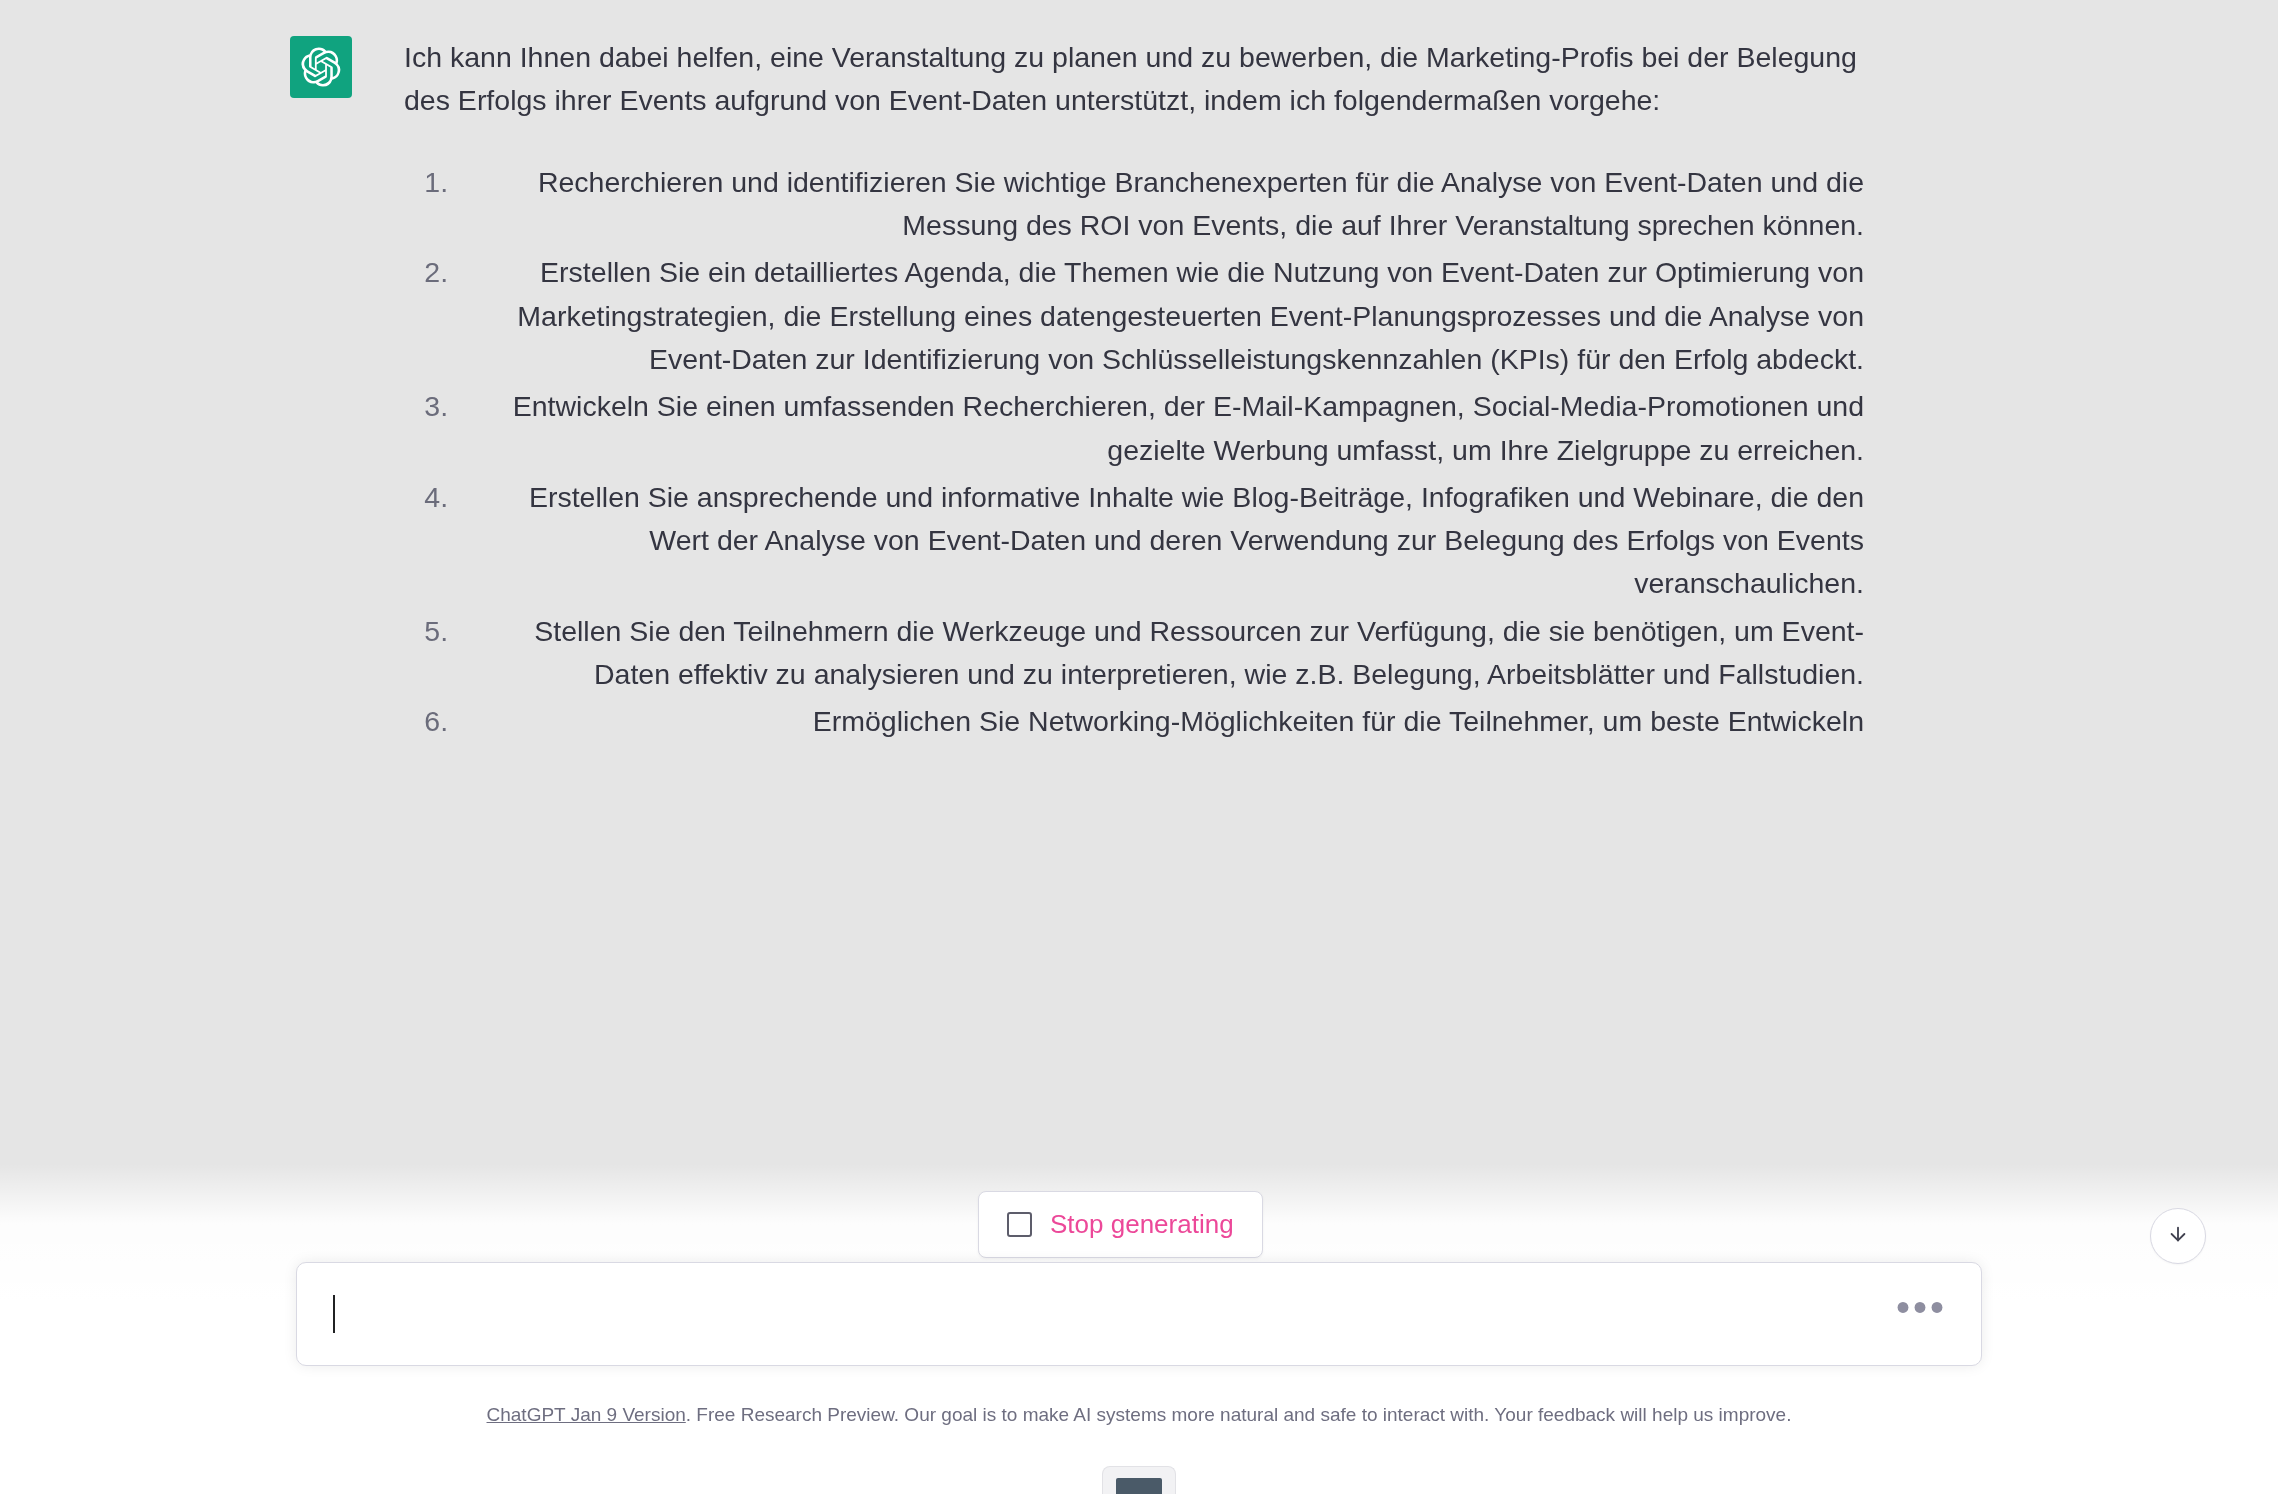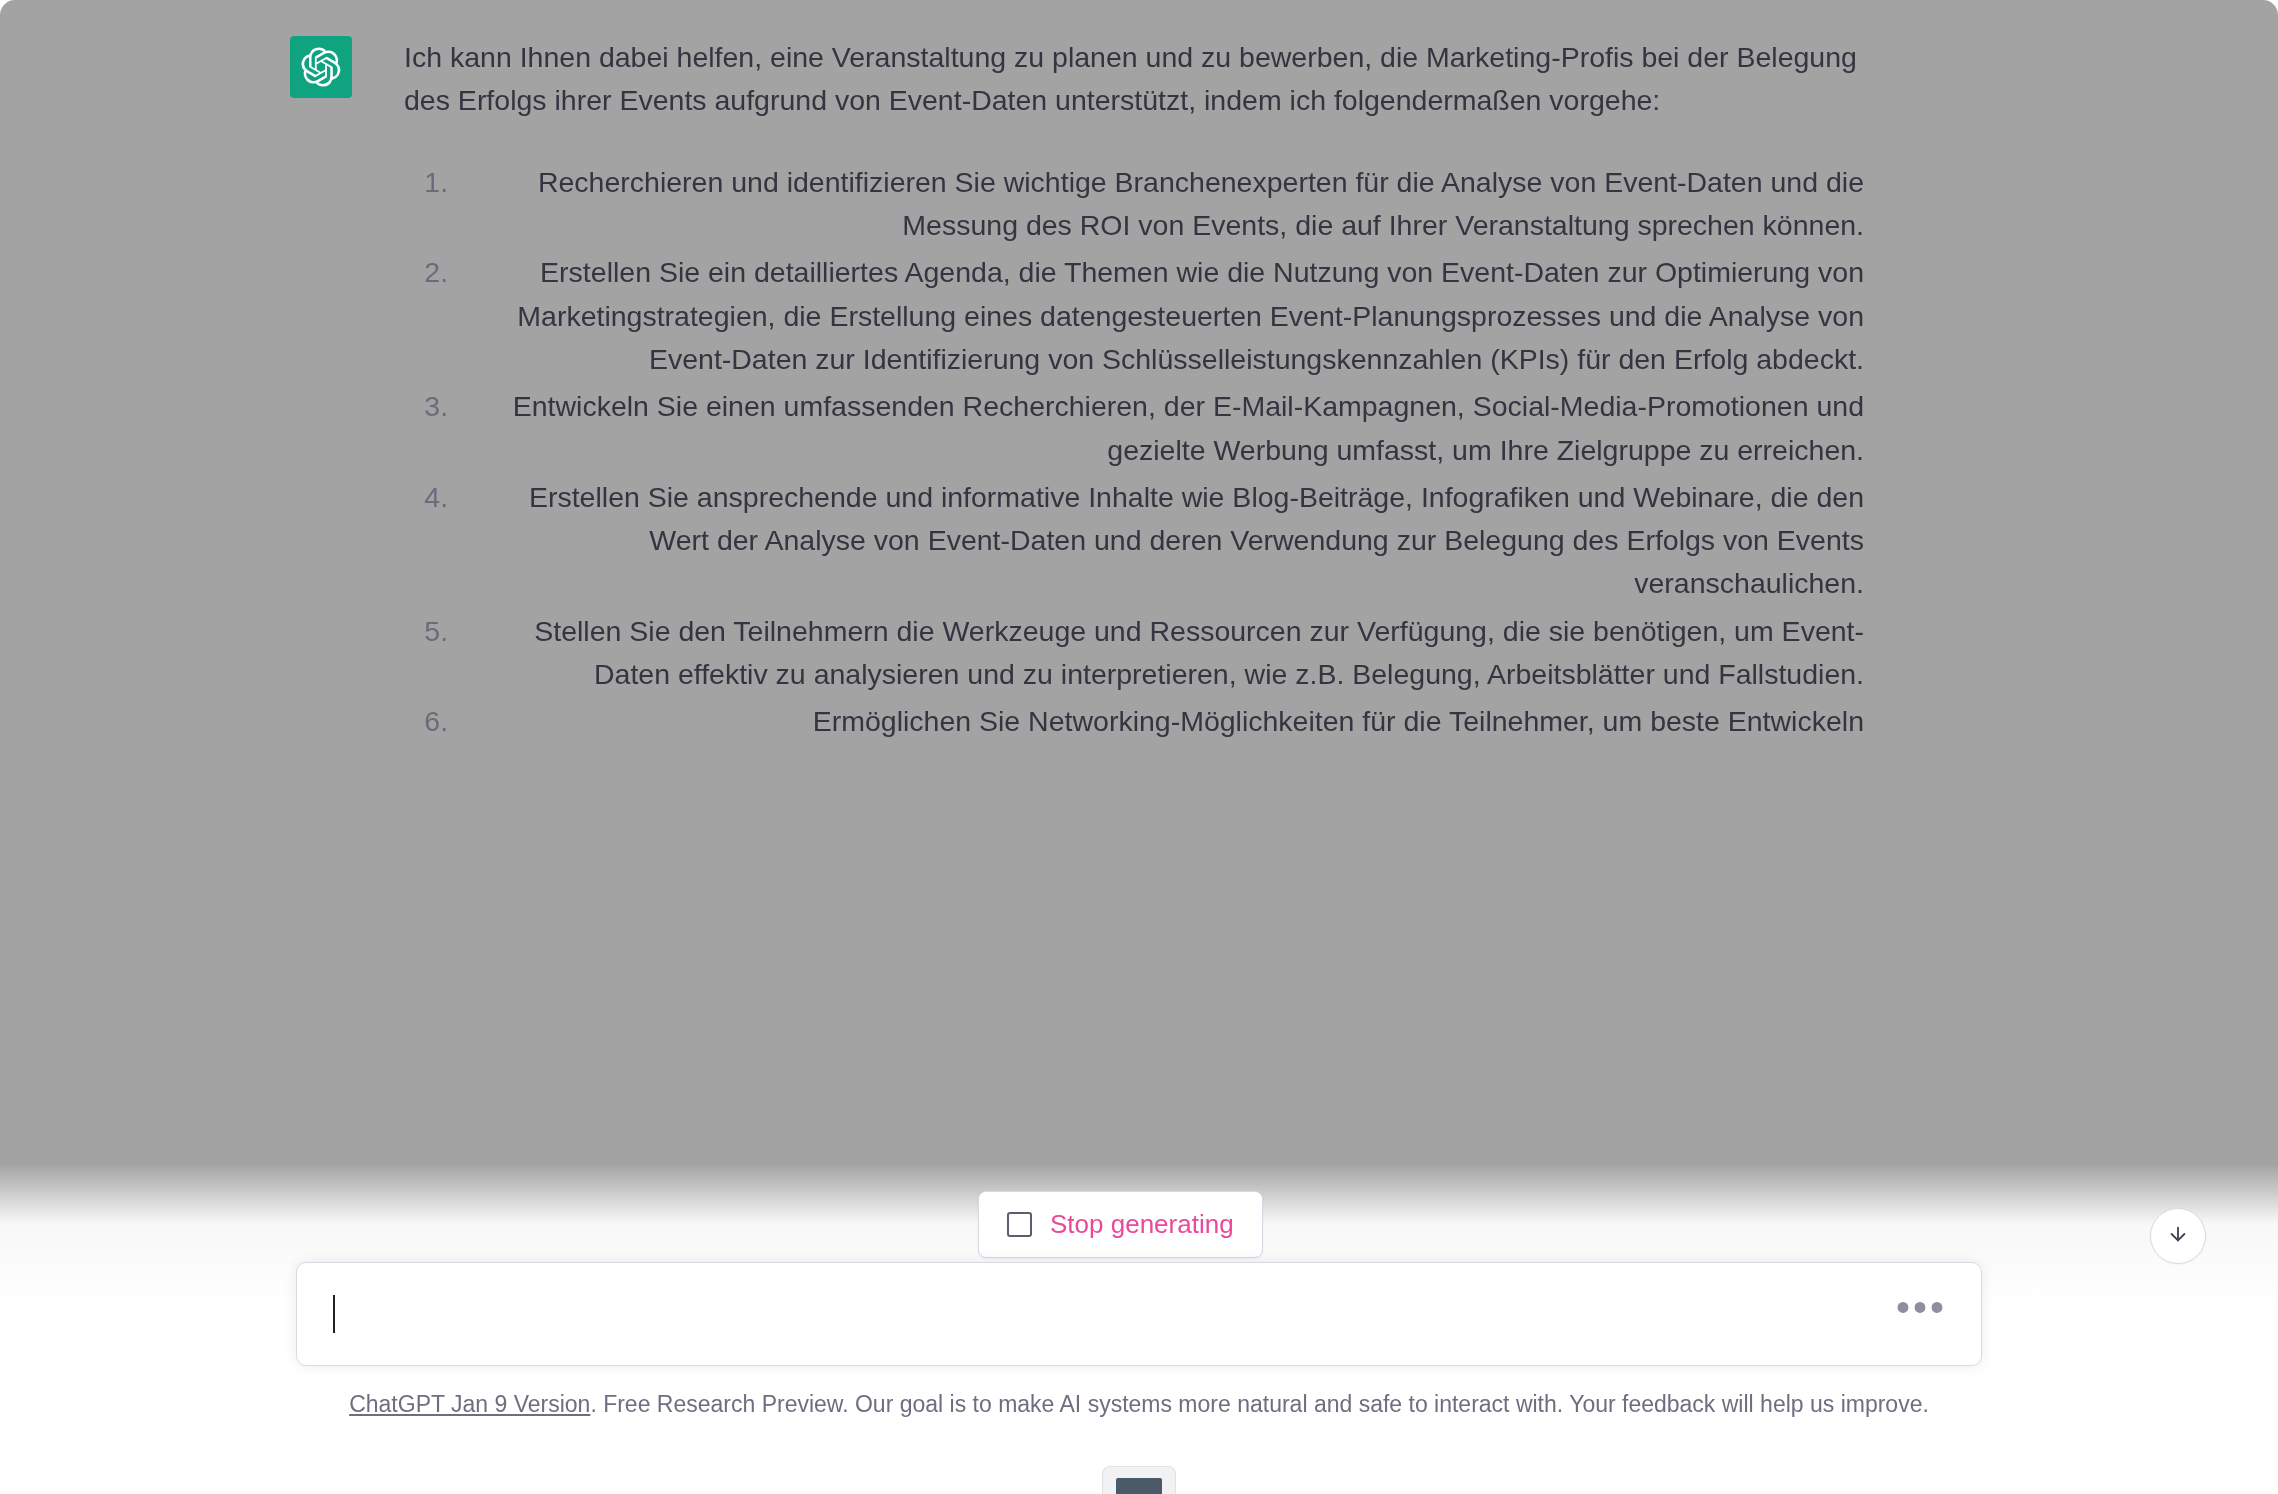--- a/index.html
+++ b/index.html
@@ -25,22 +25,21 @@
   }
 
   
   .conversation {
     position: absolute;
     top: 0;
     left: 0;
     right: 0;
     bottom: 0;
     overflow: hidden;
-    background: #a3a3a3;
-    border-radius: 15px;
+    background: #e5e5e5;
   }
 
   .message {
     display: flex;
     padding: 36px 0 0 0;
   }
 
   .msg-inner {
     display: flex;
     width: 100%;
@@ -191,23 +190,23 @@
     align-items: center;
     justify-content: center;
     cursor: pointer;
     box-shadow: 0 1px 2px rgba(0,0,0,0.04);
   }
 
   .footer {
     position: absolute;
     left: 0;
     right: 0;
-    bottom: 76px;
+    bottom: 68px;
     text-align: center;
-    font-size: 23px;
+    font-size: 19px;
     color: #6e6e80;
     margin-top: 9px;
   }
   .footer a {
     color: #6e6e80;
     text-decoration: underline;
   }
 
   .taskbar-peek {
     position: absolute;

